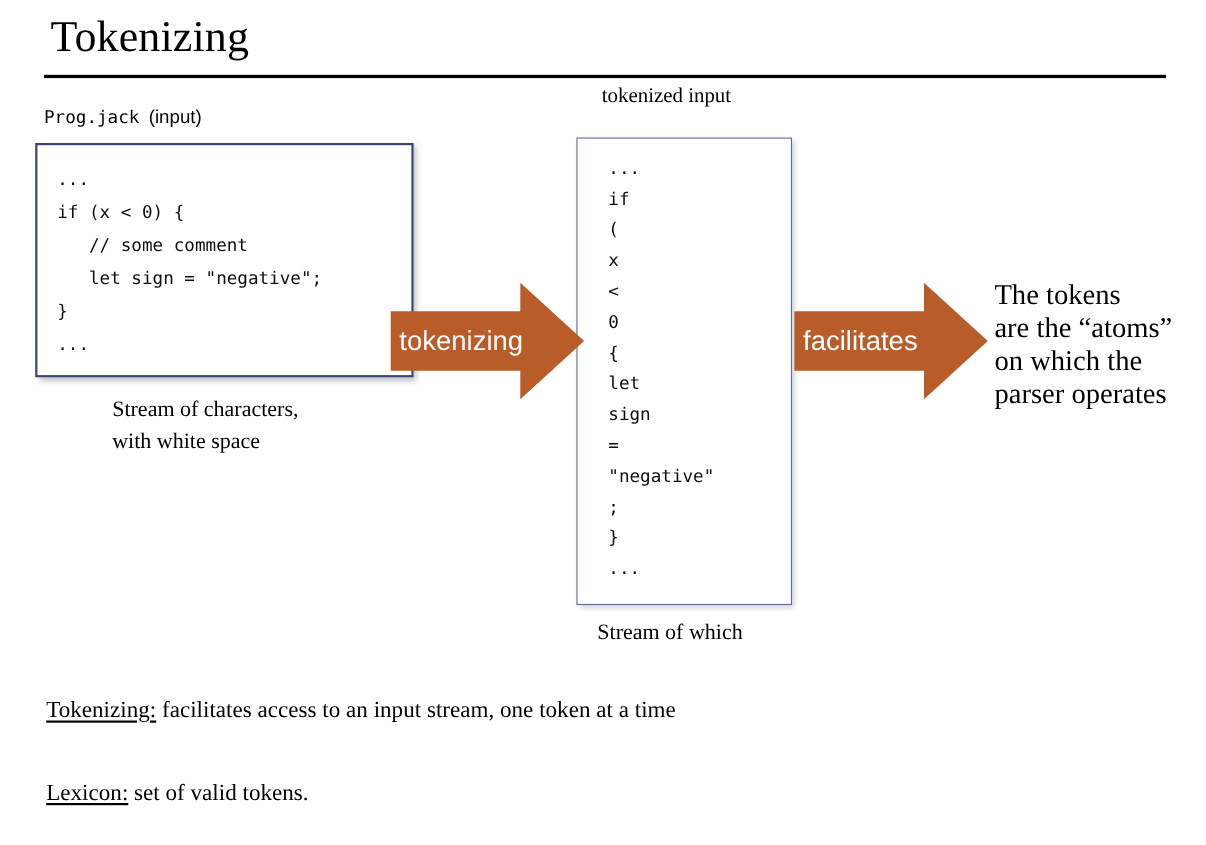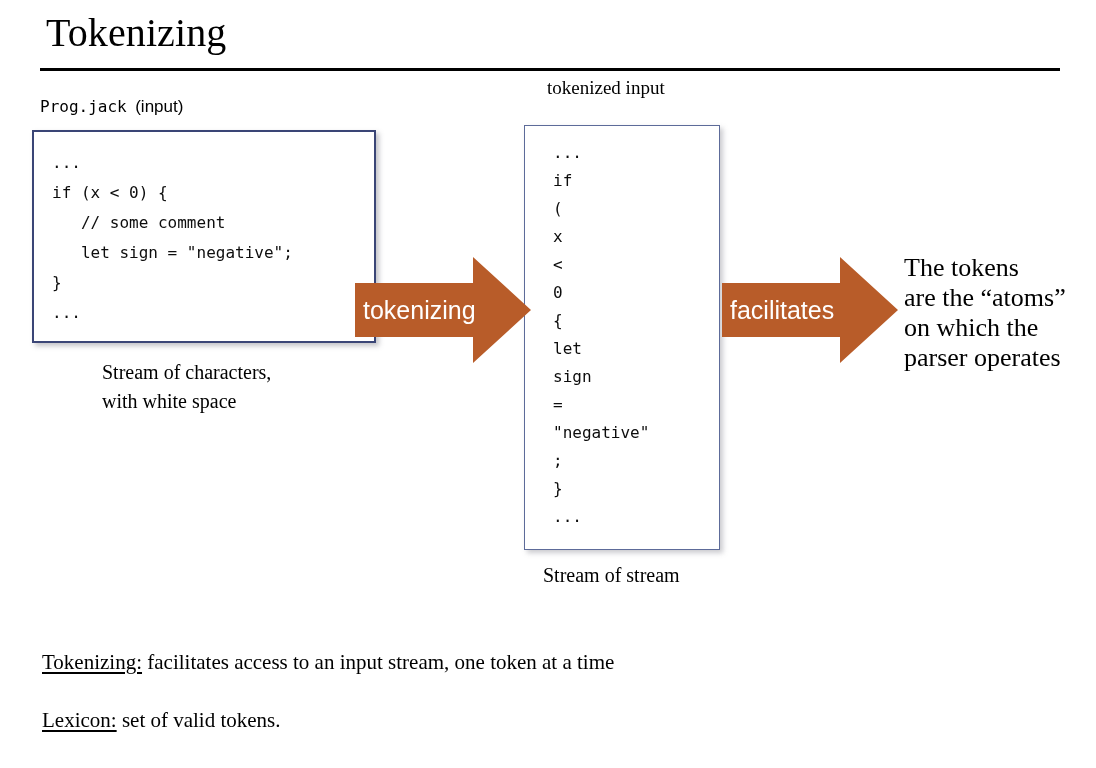--- a/index.html
+++ b/index.html
@@ -162,21 +162,21 @@
   }
 
   
   .bottom-line {
     position: absolute;
     left: 42px;
     font-size: 21px;
     line-height: 30px;
     white-space: nowrap;
   }
-  #bottom-line-1 { top: 647px; }
+  #bottom-line-1 { top: 630px; }
   #bottom-line-2 { top: 705px; text-align: center; }
   .bottom-line .term {
     text-decoration: underline;
     text-underline-offset: 3px;
   }
 </style>
 </head>
 <body>
 
 <div class="slide-title">Tokenizing</div>
@@ -210,21 +210,21 @@
 {
 let
 sign
 =
 "negative"
 ;
 }
 ...</pre>
 </div>
 
-<div class="tok-note">Stream of stream</div>
+<div class="tok-note">Stream of which</div>
 
 <div class="arrow" id="arrow-tokenizing">
   <svg width="176" height="110" viewBox="0 0 176 110">
     <polygon points="0,28 118,28 118,2 176,55 118,108 118,82 0,82" fill="#b85c29"></polygon>
   </svg>
   <div class="arrow-label">tokenizing</div>
 </div>
 
 <div class="arrow" id="arrow-processing">
   <svg width="176" height="110" viewBox="0 0 176 110">

